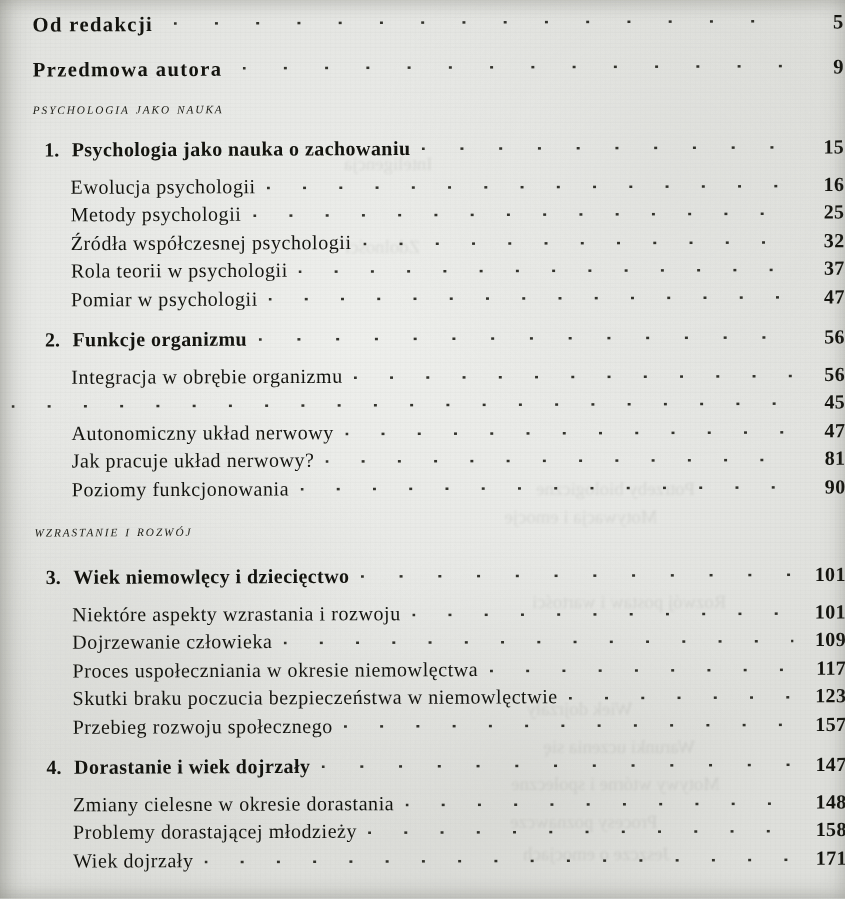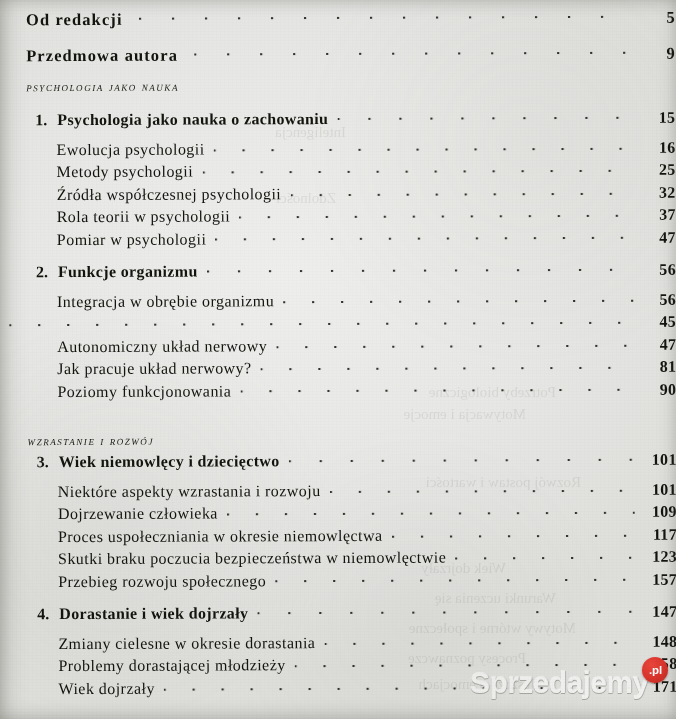--- a/index.html
+++ b/index.html
@@ -270,21 +270,21 @@
       <div class="row entry" style="top: 357.2px;">
         <span class="label">Jak  pracuje  układ  nerwowy?</span>
         <span class="leader"></span>
         <span class="page">81</span>
       </div>
       <div class="row entry" style="top: 379.6px;">
         <span class="label">Poziomy  funkcjonowania</span>
         <span class="leader"></span>
         <span class="page">90</span>
       </div>
-      <div class="part" style="top: 432px;">WZRASTANIE I ROZWÓJ</div>
+      <div class="part" style="top: 416px;">WZRASTANIE I ROZWÓJ</div>
       <div class="row chapter" style="top: 450px;">
         <span class="num">3.</span>
         <span class="label"><span>Wiek</span><span class="thin"> niemowlęcy </span><span>i  dziecięctwo</span></span>
         <span class="leader"></span>
         <span class="page">101</span>
       </div>
       <div class="row entry" style="top: 480px;">
         <span class="label">Niektóre  aspekty  wzrastania  i  rozwoju</span>
         <span class="leader"></span>
         <span class="page">101</span>
@@ -326,22 +326,16 @@
         <span class="page">158</span>
       </div>
       <div class="row entry" style="top: 676.8px;">
         <span class="label">Wiek  dojrzały</span>
         <span class="leader"></span>
         <span class="page">171</span>
       </div>
       <div class="part" style="top: 717.2px;">MOTYWACJA I EMOCJE</div>
     </div>
 
-  <div id="watermark">
-    <div class="wm-text">Sprzedajemy</div>
-    <div class="wm-badge">
-      <span>.pl</span>
-    </div>
-  </div>
 
   <div id="grain"></div>
   <div id="vignette"></div>
 </div>
 
 </body></html>

